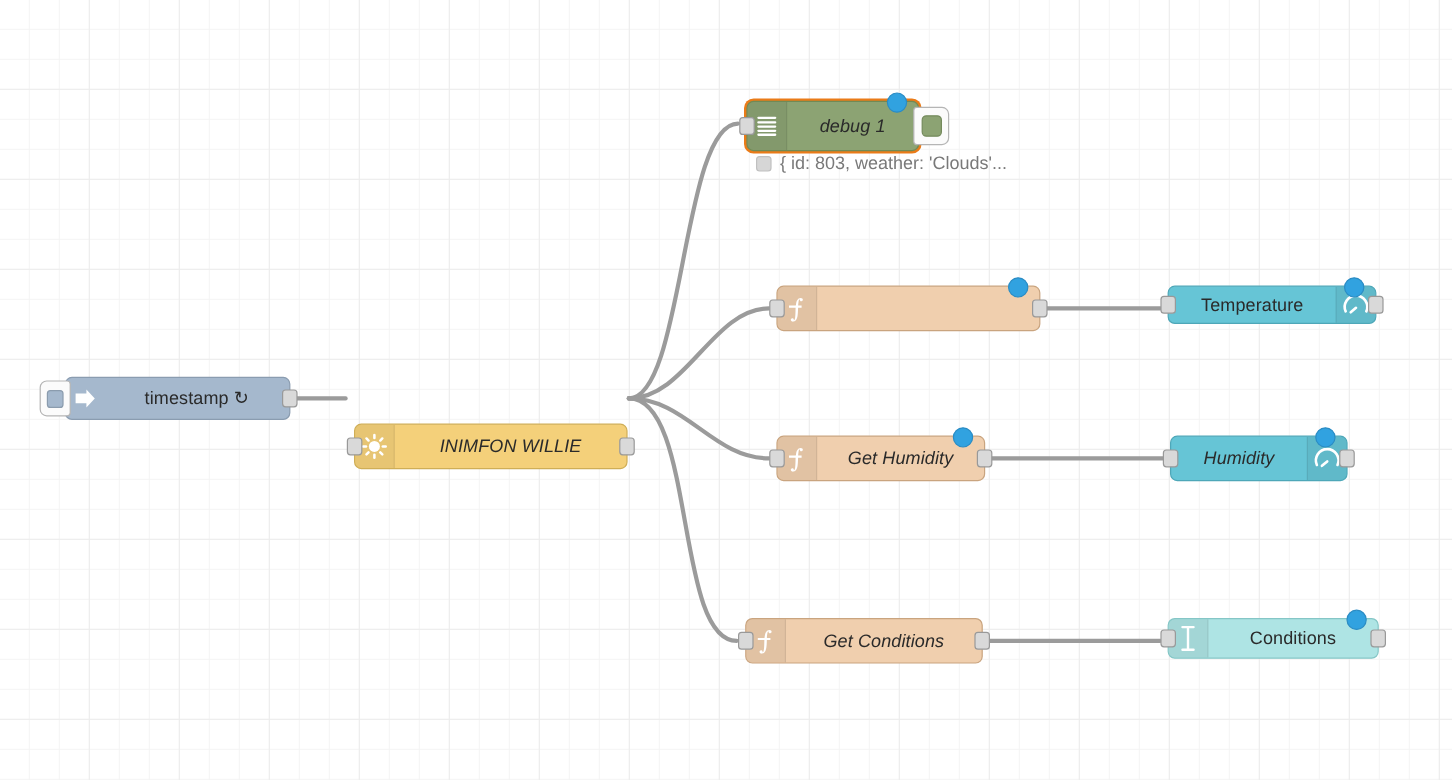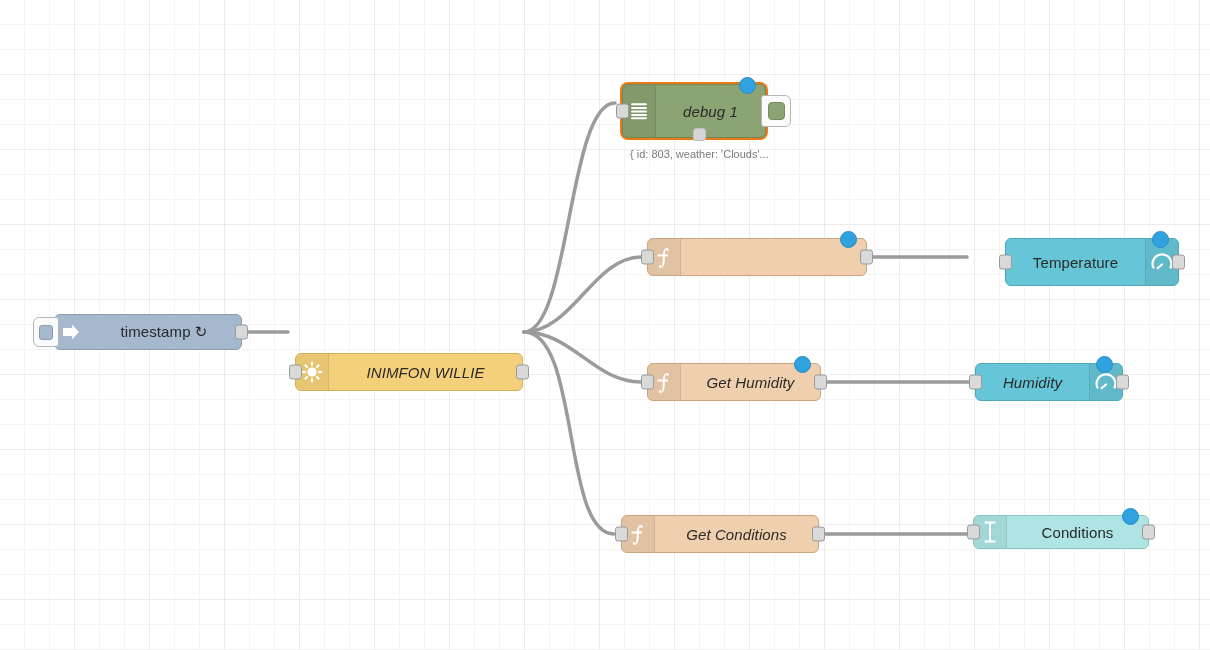--- a/index.html
+++ b/index.html
@@ -181,24 +181,23 @@
     border-radius: 4px;
     box-sizing: border-box;
   }
 
   
   .node-status {
     position: absolute;
     display: flex;
     align-items: center;
     gap: 7px;
-    font-size: 11px;
+    font-size: 15px;
     color: #797979;
     white-space: nowrap;
-    flex-direction: column;
   }
   .status-dot {
     width: 13px;
     height: 13px;
     border-radius: 3px;
     background: #d6d6d6;
     border: 1px solid #c0c0c0;
     box-sizing: border-box;
     flex: 0 0 auto;
   }
@@ -251,21 +250,21 @@
                 <line x1="4.4" y1="17.6" x2="6.1" y2="15.9"></line>
                 <line x1="15.9" y1="6.1" x2="17.6" y2="4.4"></line>
               </g>
             </svg>
           </div>
           <div class="node-label italic">INIMFON WILLIE</div>
         </div>
         <div class="port in"></div>
         <div class="port out"></div>
       </div>
-      <div class="node n-debug selected" style="left: 622px; top: 84px; width: 144px; height: 54px; justify-content: flex-end;">
+      <div class="node n-debug selected" style="left: 622px; top: 84px; width: 144px; height: 42px; justify-content: flex-end;">
         <div class="node-body">
           <div class="icon-box left">
             <svg class="gly" width="20" height="20" viewBox="0 0 20 20">
               <g stroke="#ffffff" stroke-width="1.9" stroke-linecap="round">
                 <line x1="3" y1="3.2" x2="17" y2="3.2"></line>
                 <line x1="3" y1="7" x2="17" y2="7"></line>
                 <line x1="3" y1="10.5" x2="17" y2="10.5"></line>
                 <line x1="3" y1="14" x2="17" y2="14"></line>
                 <line x1="3" y1="17.3" x2="17" y2="17.3"></line>
               </g>
@@ -316,21 +315,21 @@
             <svg class="gly" width="22" height="24" viewBox="0 0 22 24">
               <text x="11" y="19" text-anchor="middle" font-family="DejaVu Serif, serif" font-style="italic" font-size="21" fill="#ffffff">∫</text>
               <line x1="4.5" y1="10.5" x2="15" y2="10.5" stroke="#fff" stroke-width="1.8"></line>
             </svg>
           </div>
           <div class="node-label italic">Get Conditions</div>
         </div>
         <div class="port in"></div>
         <div class="port out"></div>
       </div>
-      <div class="node n-gauge" style="left: 1005px; top: 238px; width: 174px; height: 48px;">
+      <div class="node n-gauge" style="left: 973px; top: 238px; width: 174px; height: 32px;">
         <div class="node-body">
           <div class="node-label">Temperature</div>
           <div class="icon-box right">
             <svg class="gly" width="24" height="22" viewBox="0 0 24 22">
               <path d="M3.4 16.5 A9.4 9.4 0 1 1 20.6 16.5" fill="none" stroke="#fff" stroke-width="2.2" stroke-linecap="round"></path>
               <line x1="12" y1="13.5" x2="7.6" y2="17.2" stroke="#fff" stroke-width="2.2" stroke-linecap="round"></line>
             </svg>
           </div>
         </div>
         <div class="port in"></div>

